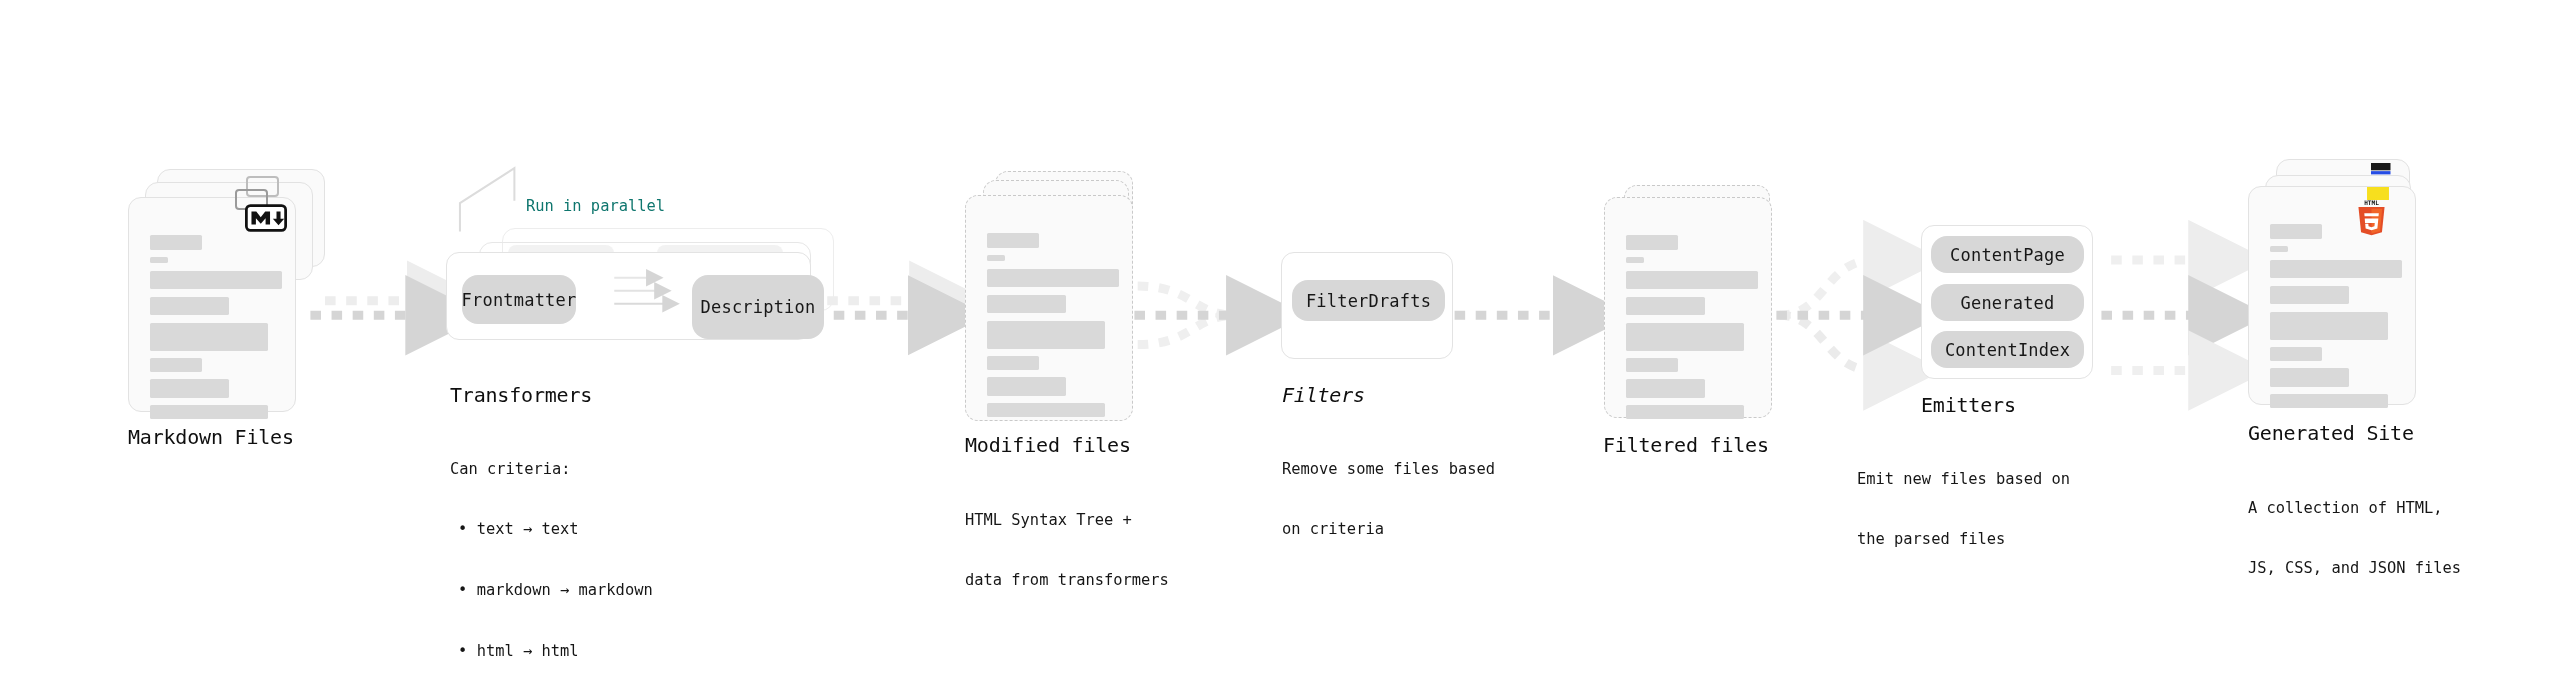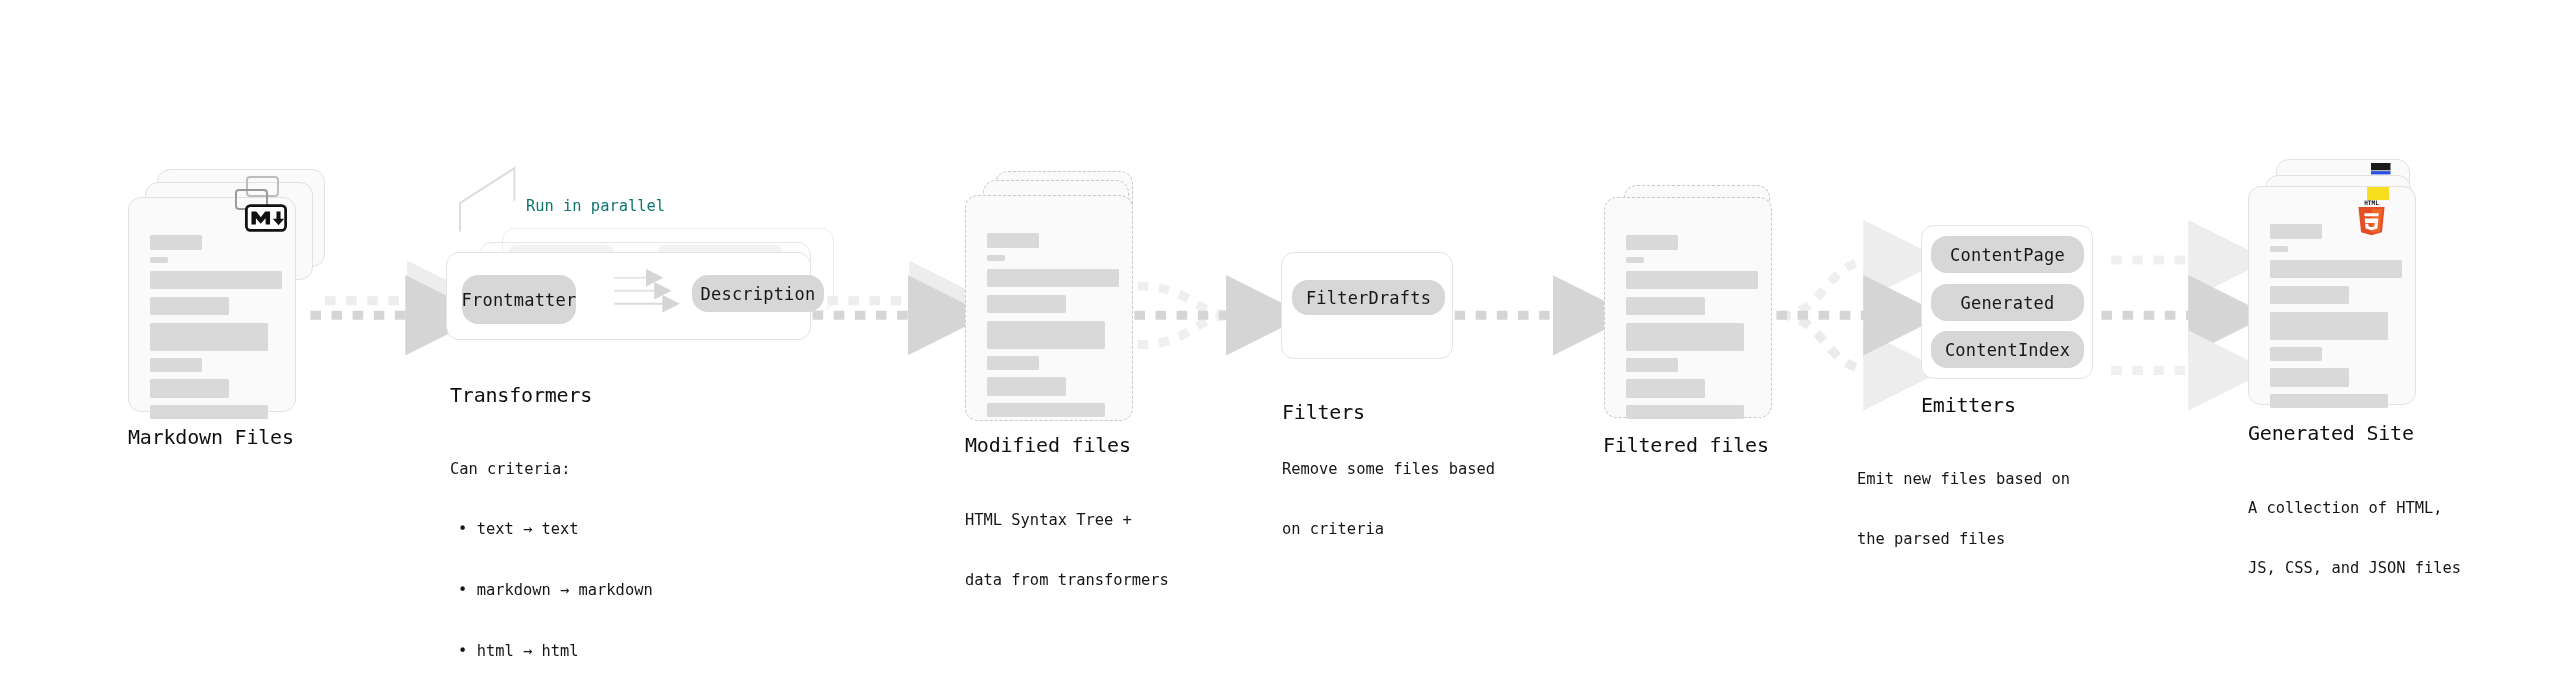--- a/index.html
+++ b/index.html
@@ -175,21 +175,21 @@
 
     <div class="procbox" style="left:446px;top:252px;width:365px;height:88px;"></div>
 
     <svg style="left:614px;top:268px;width:98px;height:52px;" viewBox="0 0 120 64" width="98" height="52">
       <path class="nofill" d="M0,12 L42,12" stroke="#e6e6e6" stroke-width="2.4" marker-end="url(#ah)"></path>
       <path class="nofill" d="M0,28 L52,28" stroke="#e2e2e2" stroke-width="2.4" marker-end="url(#ah)"></path>
       <path class="nofill" d="M0,44 L62,44" stroke="#dadada" stroke-width="2.4" marker-end="url(#ah)"></path>
     </svg>
 
     <div class="chip" style="left:462px;top:275px;width:114px;height:49px;">Frontmatter</div>
-    <div class="chip" style="left:692px;top:275px;width:132px;height:37px;">Description</div>
+    <div class="chip" style="left:692px;top:275px;width:132px;height:64px;">Description</div>
 
     <div class="annot" style="left:526px;top:197px;">Run in parallel</div>
 
     <div class="title" style="left:450px;top:383px;">Transformers</div>
 
     <div class="sub" style="left:450px;top:418px;">
       <div>Can criteria:</div>
       <div class="li" style="margin-left:8.1px;">• text → text</div>
       <div class="li" style="margin-left:8.1px;">• markdown → markdown</div>
       <div class="li" style="margin-left:8.1px;">• html → html</div>
@@ -215,23 +215,23 @@
     <div class="title" style="left:965px;top:433px;">Modified files</div>
 
     <div class="sub" style="left:965px;top:469px;">
       <div>HTML Syntax Tree +</div>
       <div>data from transformers</div>
     </div>
   </div>
 
   <div class="abs">
     <div class="procbox" style="left:1281px;top:252px;width:172px;height:107px;"></div>
-    <div class="chip" style="left:1292px;top:280px;width:153px;height:35px;">FilterDrafts</div>
-
-    <div class="title" style="left:1282px;top:400px;">Filters</div>
+    <div class="chip" style="left:1292px;top:280px;width:153px;height:41px;">FilterDrafts</div>
+
+    <div class="title" style="left:1282px;top:383px;font-style:italic;">Filters</div>
 
     <div class="sub" style="left:1282px;top:418px;">
       <div>Remove some files based</div>
       <div>on criteria</div>
     </div>
   </div>
 
   <div class="abs">
     <div class="doccard dashed" style="left:1624px;top:185px;width:146px;height:73px;"></div>
     <div class="doccard dashed" style="left:1604px;top:197px;width:168px;height:221px;">

